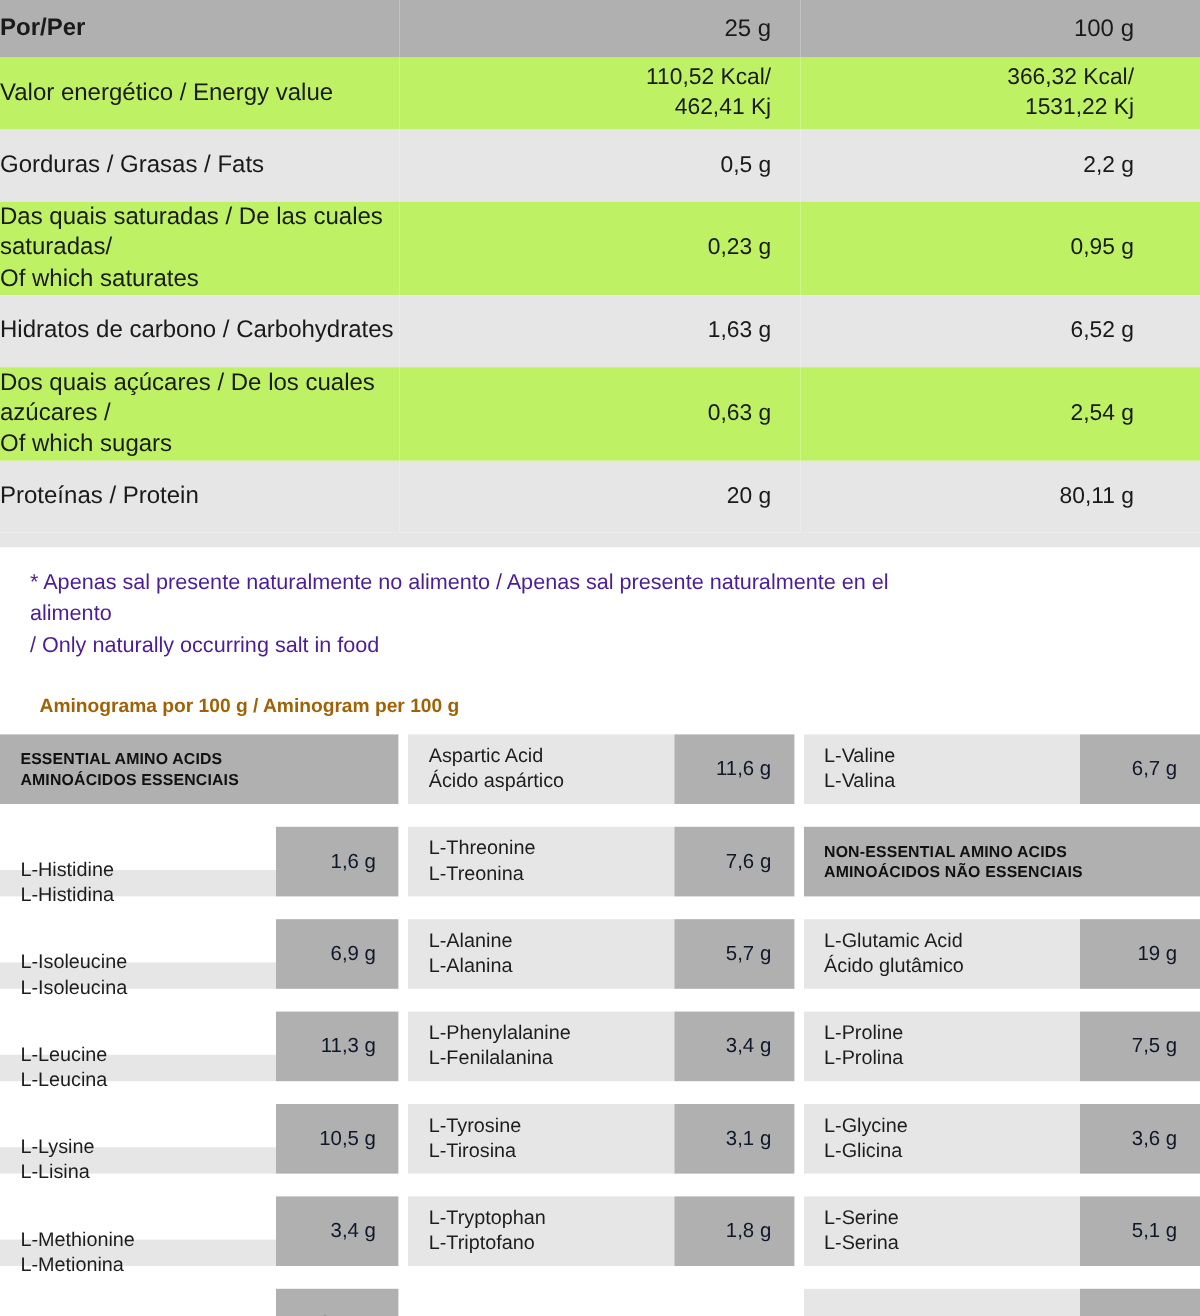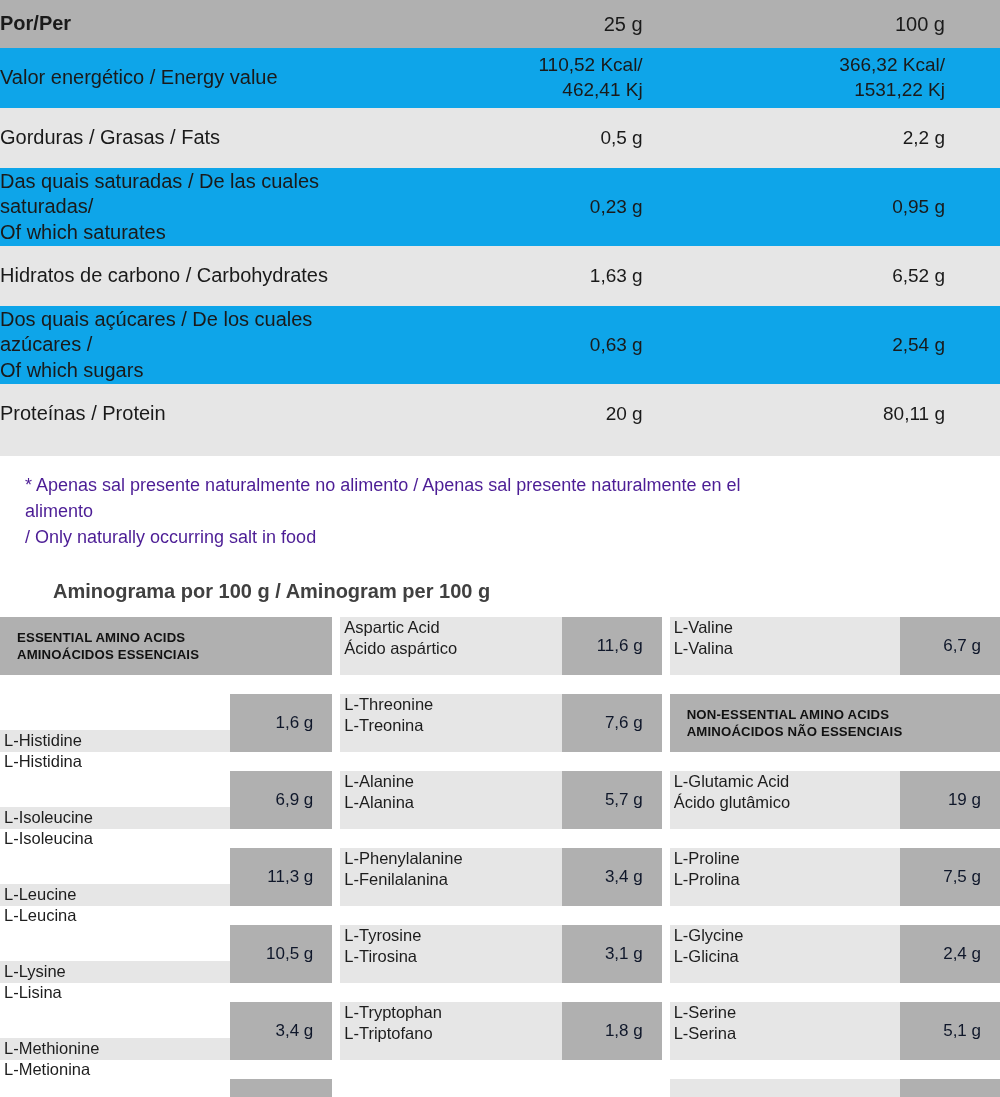--- a/index.html
+++ b/index.html
@@ -28,21 +28,21 @@
 
   .nutri-table td, .nutri-table th {
     vertical-align: middle;
     padding: 0;
   }
 
   .nutri-row { height: 60px; }
   .nutri-row.tall { height: 78px; }
   .nutri-row.hdr  { height: 48px; }
 
-  .row-white { background: #0ea5e9; }
+  .row-white { background: #bef264; }
   .row-grey  { background: #e6e6e6; }
   .row-hdr   { background: #b0b0b0; }
 
   .c-name {
     padding-left: 25px;
     padding-right: 10px;
     font-size: 20px;
     color: #1a1a1a;
     line-height: 1.26;
     text-align: left;
@@ -67,24 +67,23 @@
   .footnote {
     padding: 16px 25px 0 25px;
     font-size: 18px;
     line-height: 1.45;
     color: #4c1d95;
   }
 
   
   .section-title {
     padding: 30px 0 14px 33px;
-    font-size: 20px;
+    font-size: 16px;
     font-weight: bold;
-    color: #404040;
-    margin-left: 20px;
+    color: #a16207;
   }
 
   
   .amino-wrap {
     position: relative;
     width: 1000px;
     display: flex;
     gap: 8px;
     padding-left: 0px;
   }
@@ -101,22 +100,22 @@
   .am-row {
     display: flex;
     height: 58px;
     align-items: stretch;
   }
 
   .am-name {
     background: #e6e6e6;
     display: flex;
     flex-direction: column;
-    justify-content: flex-start;
-    padding-left: 4px;
+    justify-content: center;
+    padding-left: 17px;
     padding-right: 6px;
     font-size: 16.5px;
     line-height: 1.28;
     color: #1d1d1d;
   }
   .col-a .am-name { width: 230px; margin-top: 36px; }
   .col-b .am-name { width: 222px; }
   .col-c .am-name { width: 230px; }
 
   .am-val {
@@ -324,21 +323,21 @@
             <span>L-Proline</span>
             <span>L-Prolina</span>
           </div>
           <div class="am-val">7,5 g</div>
         </div>
         <div class="am-row">
           <div class="am-name">
             <span>L-Glycine</span>
             <span>L-Glicina</span>
           </div>
-          <div class="am-val">2,4 g</div>
+          <div class="am-val">3,6 g</div>
         </div>
         <div class="am-row">
           <div class="am-name">
             <span>L-Serine</span>
             <span>L-Serina</span>
           </div>
           <div class="am-val">5,1 g</div>
         </div>
         <div class="am-row">
           <div class="am-name am-empty-name">

